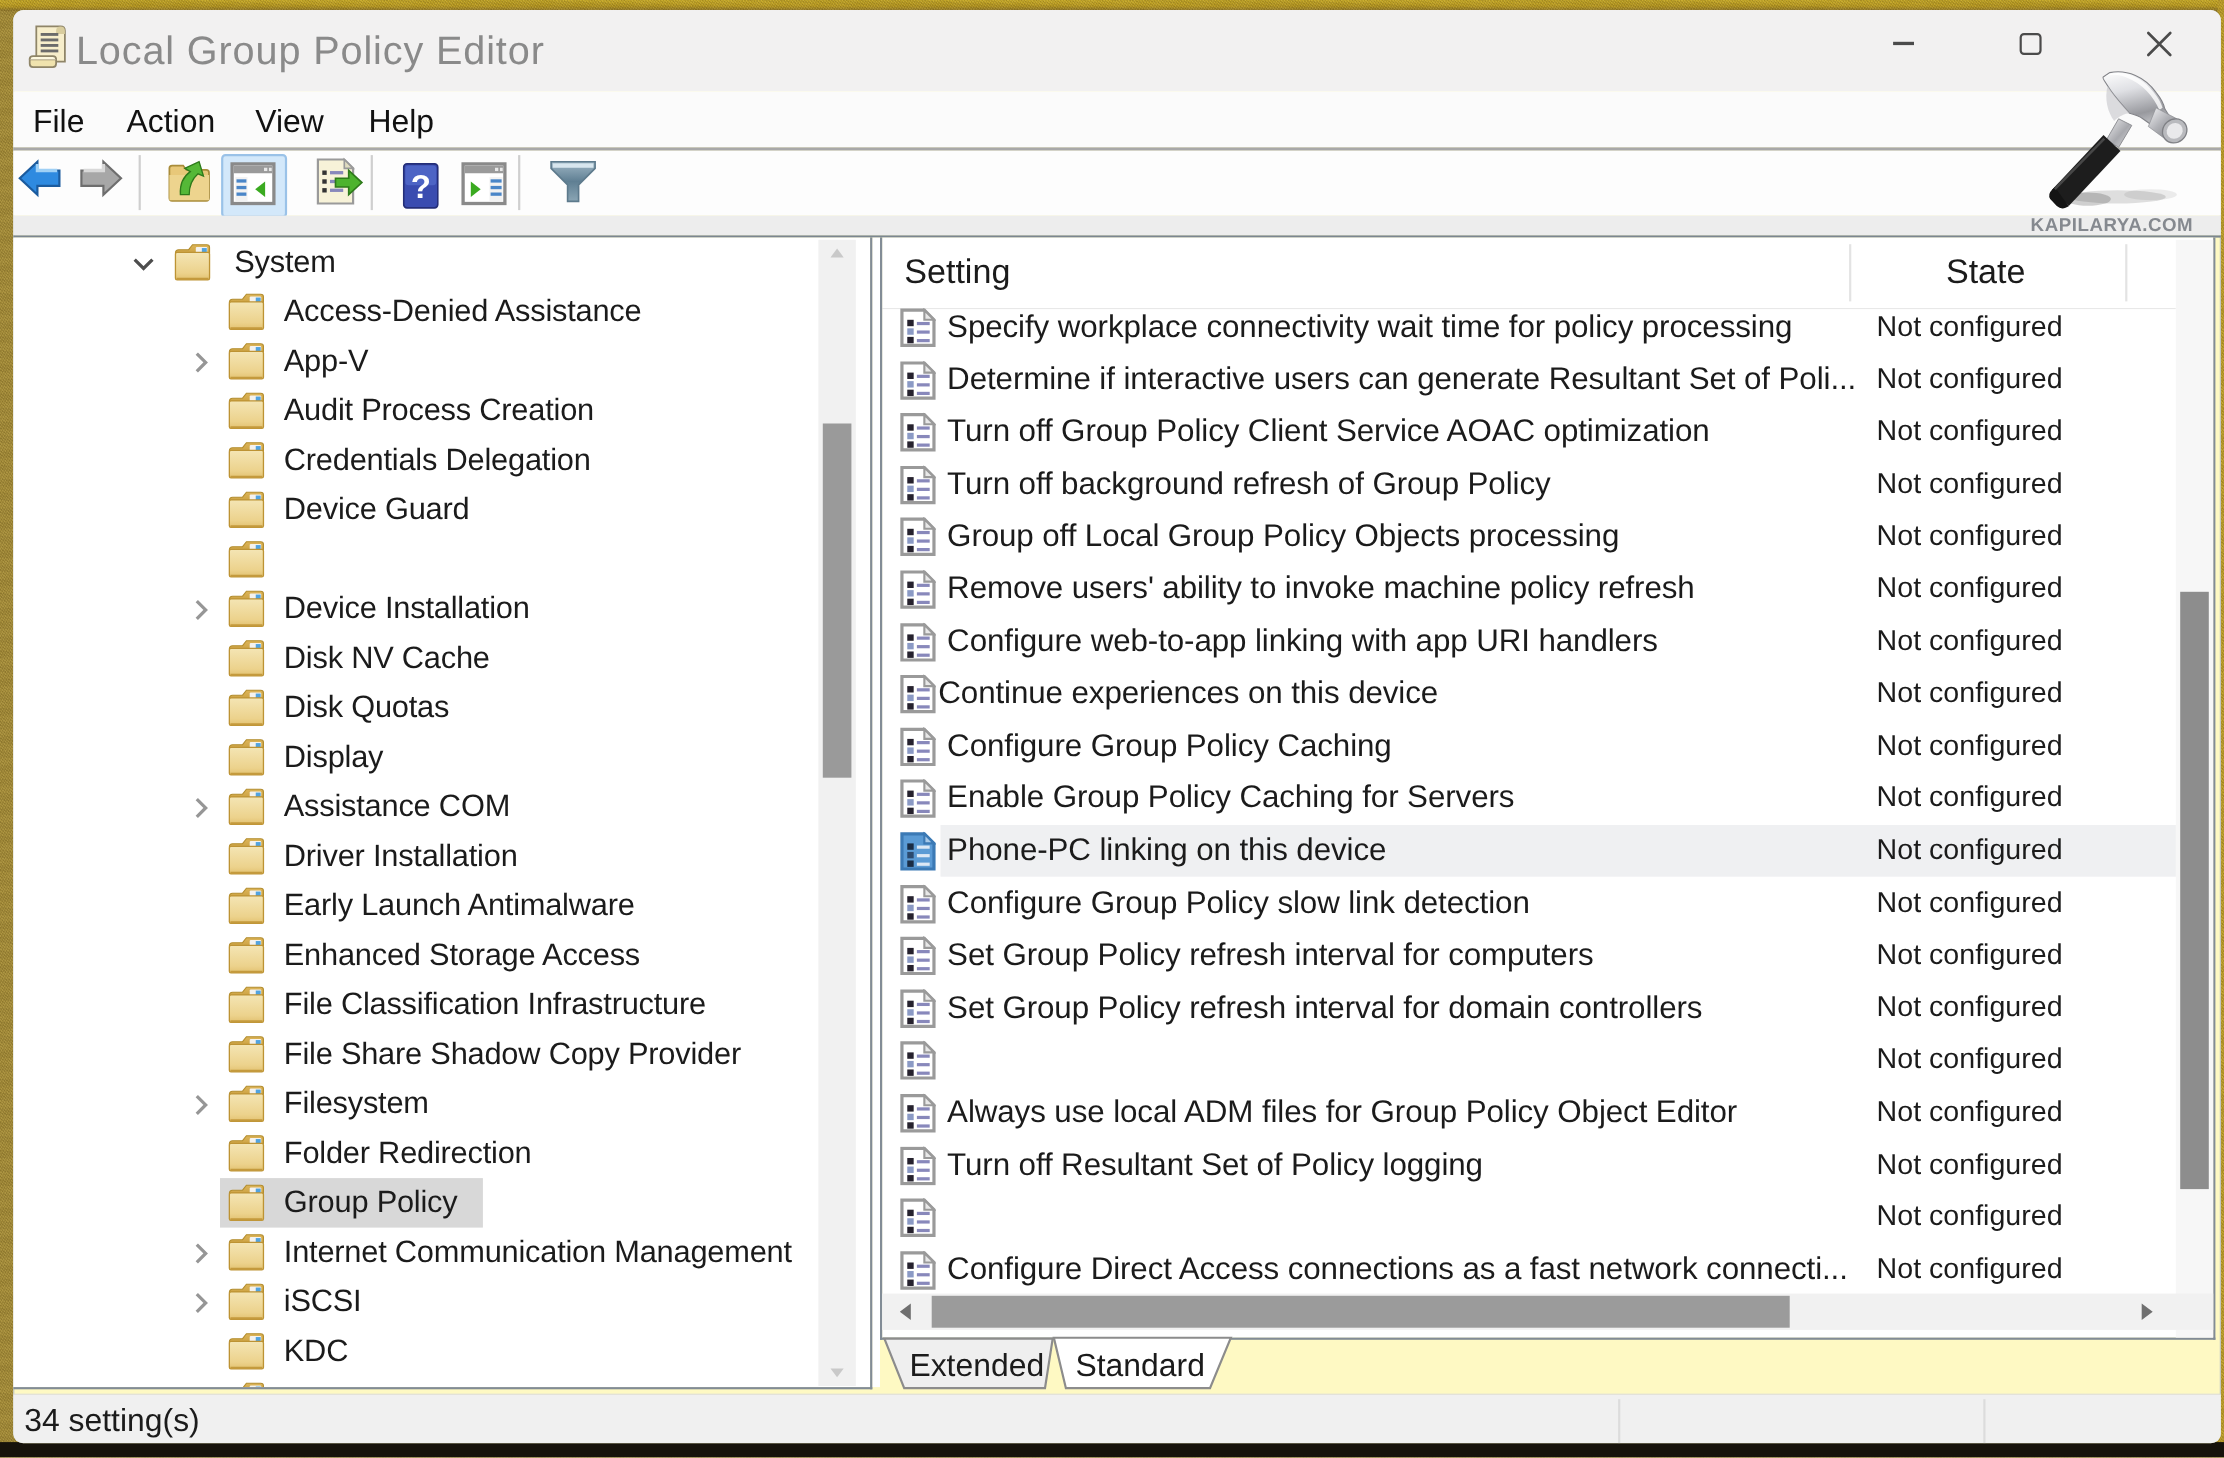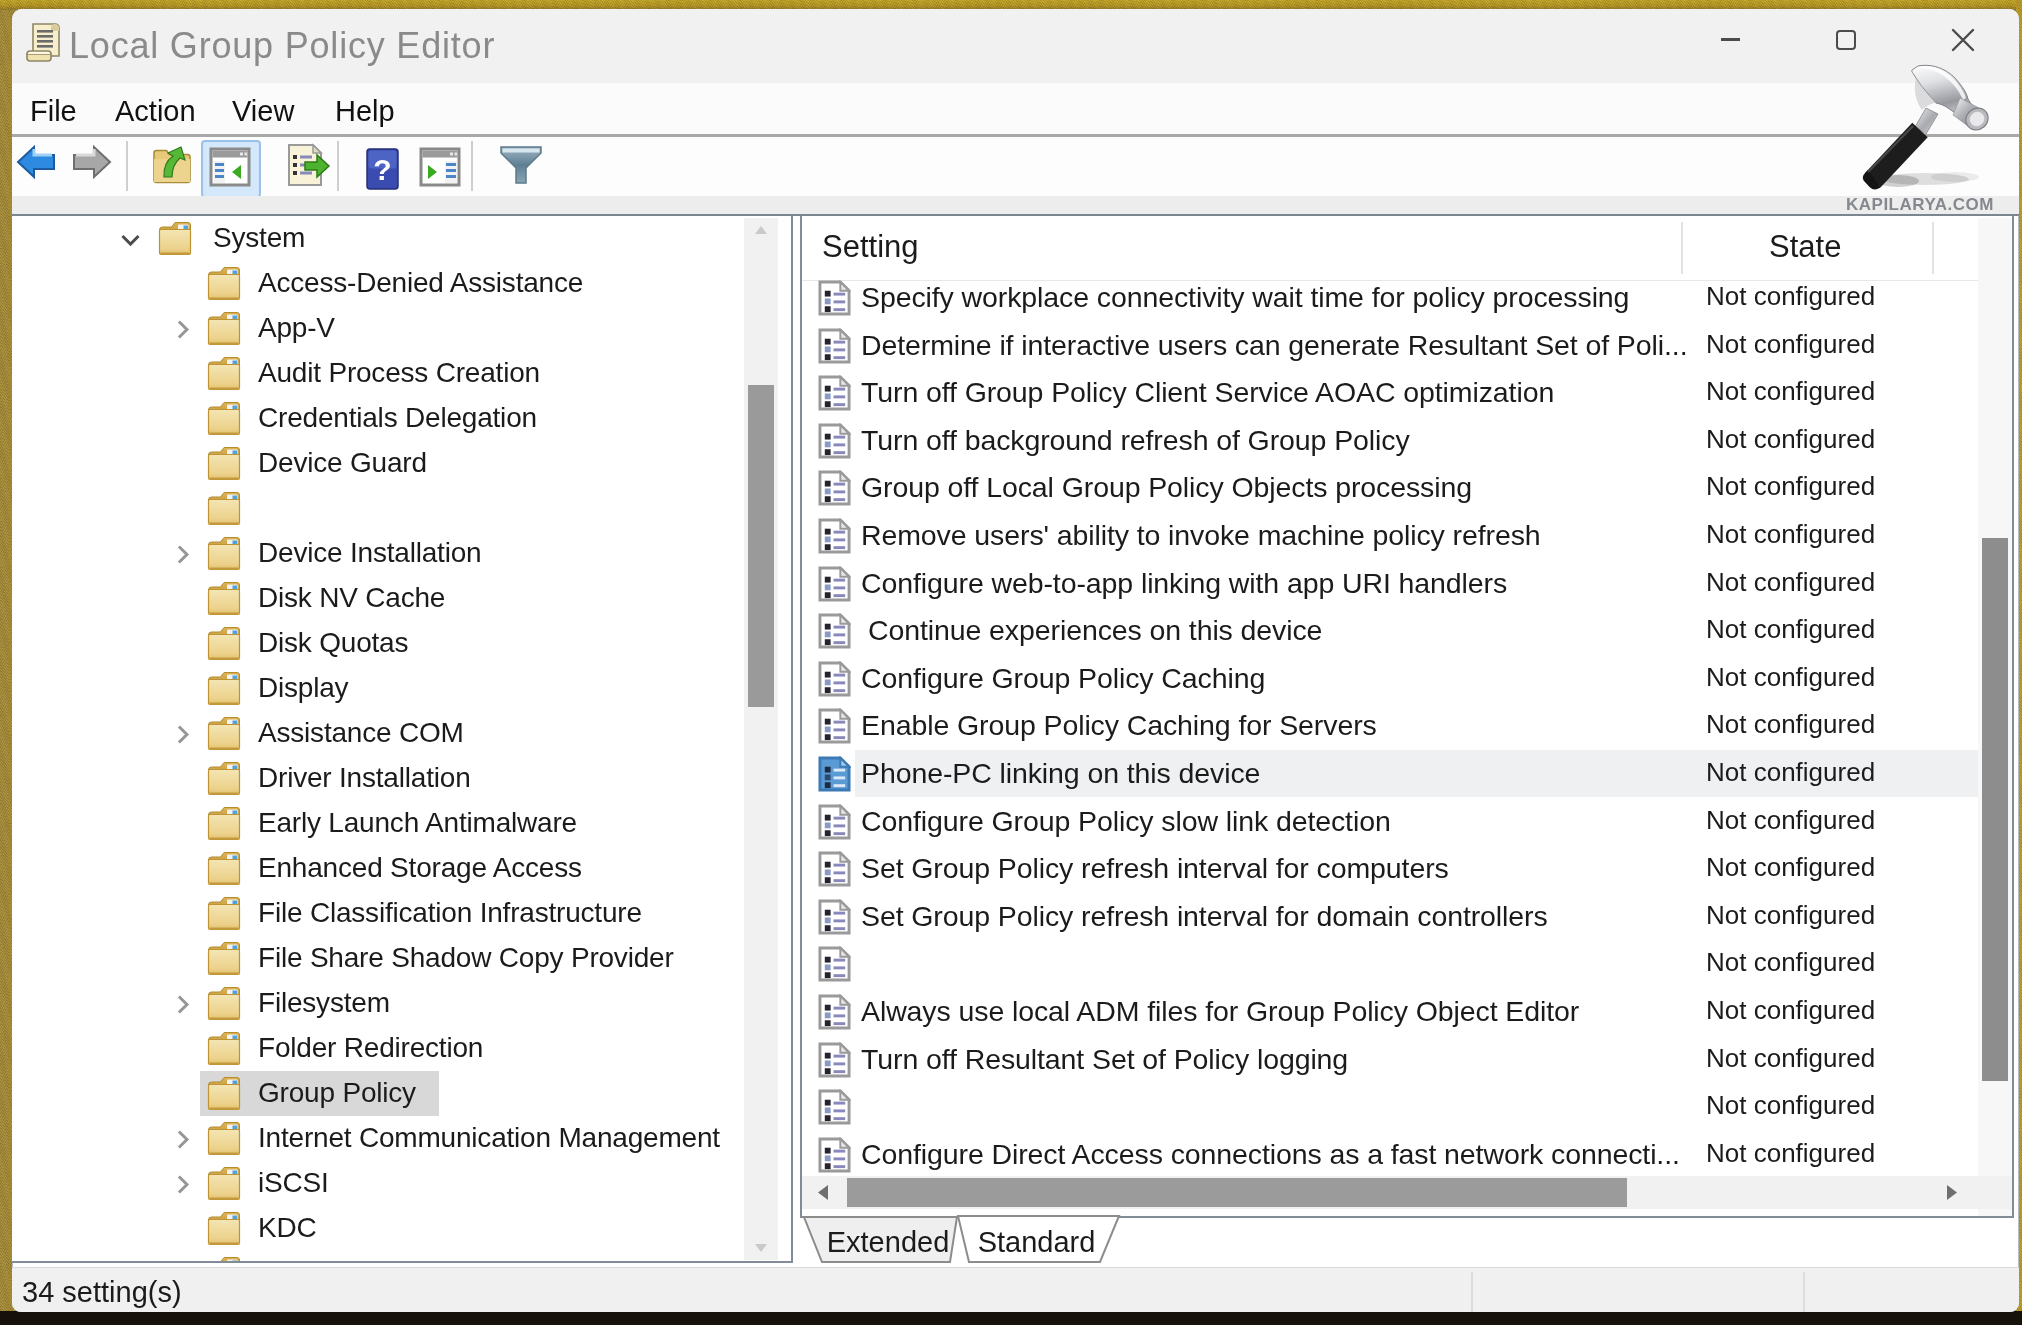--- a/index.html
+++ b/index.html
@@ -5,21 +5,21 @@
   body{width:2022px;height:1325px;position:relative;overflow:hidden;
        font-family:"Liberation Sans",sans-serif;
        background:#a28a38;}
   .noise{position:absolute;left:0;top:0;width:2022px;height:1325px;
     background:
       repeating-linear-gradient(47deg, rgba(55,40,5,.13) 0 1px, rgba(0,0,0,0) 1px 2px),
       repeating-linear-gradient(-63deg, rgba(255,230,140,.12) 0 1px, rgba(0,0,0,0) 1px 2px),
       repeating-linear-gradient(12deg, rgba(90,70,10,.10) 0 1px, rgba(0,0,0,0) 1px 3px);}
   #taskbar{position:absolute;left:0;top:1311px;width:2022px;height:14px;background:#16120b;}
   #win{position:absolute;left:12px;top:9px;width:2007px;height:1303px;
-       background:#ffffff;border-radius:10px 10px 9px 9px;overflow:hidden;box-shadow:inset 1px 0 0 #b6bcc2, inset -1px 0 0 #b6bcc2;}
+       background:#fef9c3;border-radius:10px 10px 9px 9px;overflow:hidden;box-shadow:inset 1px 0 0 #b6bcc2, inset -1px 0 0 #b6bcc2;}
   .abs{position:absolute;}
   .txt{position:absolute;white-space:nowrap;color:#1b1b1b;}
   
   #titlebar{left:0;top:0;width:2007px;height:74px;background:#f2f1f1;}
   #title{left:57px;top:16px;font-size:36px;letter-spacing:0.8px;color:#8a8a8a;}
   #menubar{left:0;top:74px;width:2007px;height:51px;background:#fbfbfb;}
   .menuitem{top:86px;font-size:29px;color:#111;}
   #sep1{left:0;top:125px;width:2007px;height:2.5px;background:#a8a8a8;}
   #toolbar{left:0;top:128px;width:2007px;height:59px;background:#fdfdfd;}
   .tsep{top:132px;width:2px;height:50px;background:#cfcfcf;}
@@ -398,21 +398,21 @@
     <div class="ltext" style="left:59px;top:303px">Remove users' ability to invoke machine policy refresh</div>
     <div class="state" style="left:904px;top:303px">Not configured</div>
     <svg class="abs" style="left:16px;top:350px" width="33" height="36">
         <use href="#docicon"></use>
       </svg>
     <div class="ltext" style="left:59px;top:351px">Configure web-to-app linking with app URI handlers</div>
     <div class="state" style="left:904px;top:351px">Not configured</div>
     <svg class="abs" style="left:16px;top:397px" width="33" height="36">
         <use href="#docicon"></use>
       </svg>
-    <div class="ltext" style="left:66px;top:398px">Continue experiences on this device</div>
+    <div class="ltext" style="left:51px;top:398px">Continue experiences on this device</div>
     <div class="state" style="left:904px;top:398px">Not configured</div>
     <svg class="abs" style="left:16px;top:445px" width="33" height="36">
         <use href="#docicon"></use>
       </svg>
     <div class="ltext" style="left:59px;top:446px">Configure Group Policy Caching</div>
     <div class="state" style="left:904px;top:446px">Not configured</div>
     <svg class="abs" style="left:16px;top:492px" width="33" height="36">
         <use href="#docicon"></use>
       </svg>
     <div class="ltext" style="left:59px;top:493px">Enable Group Policy Caching for Servers</div>

